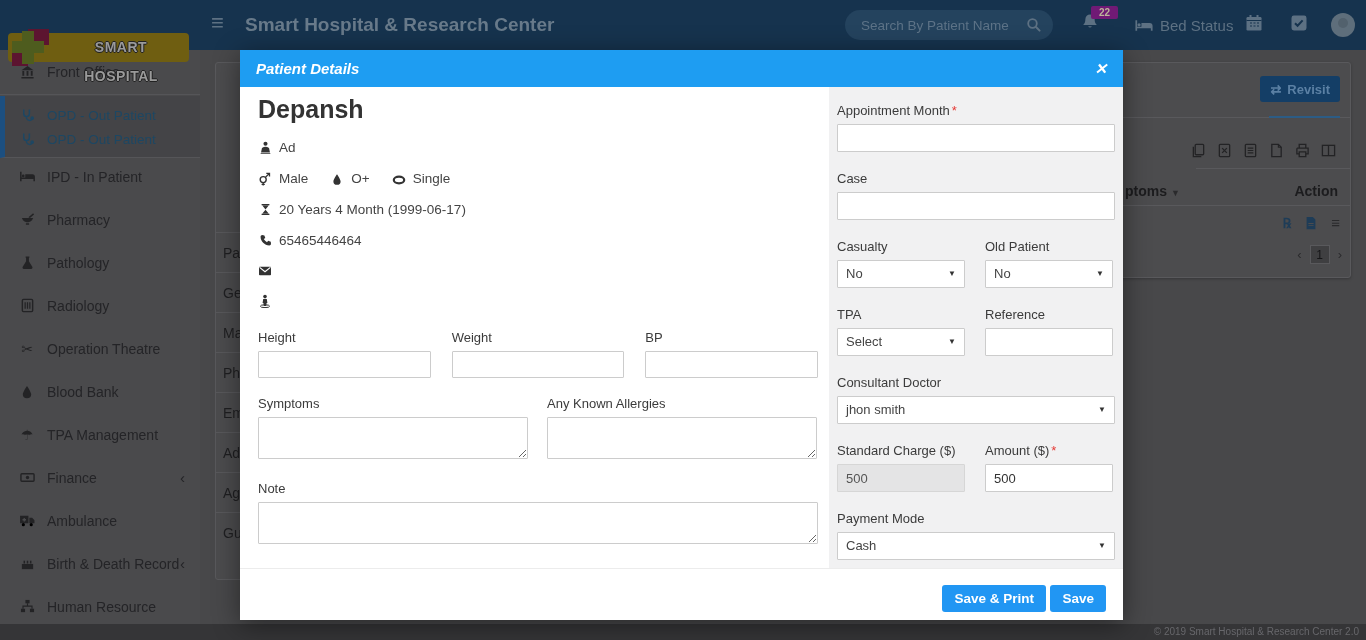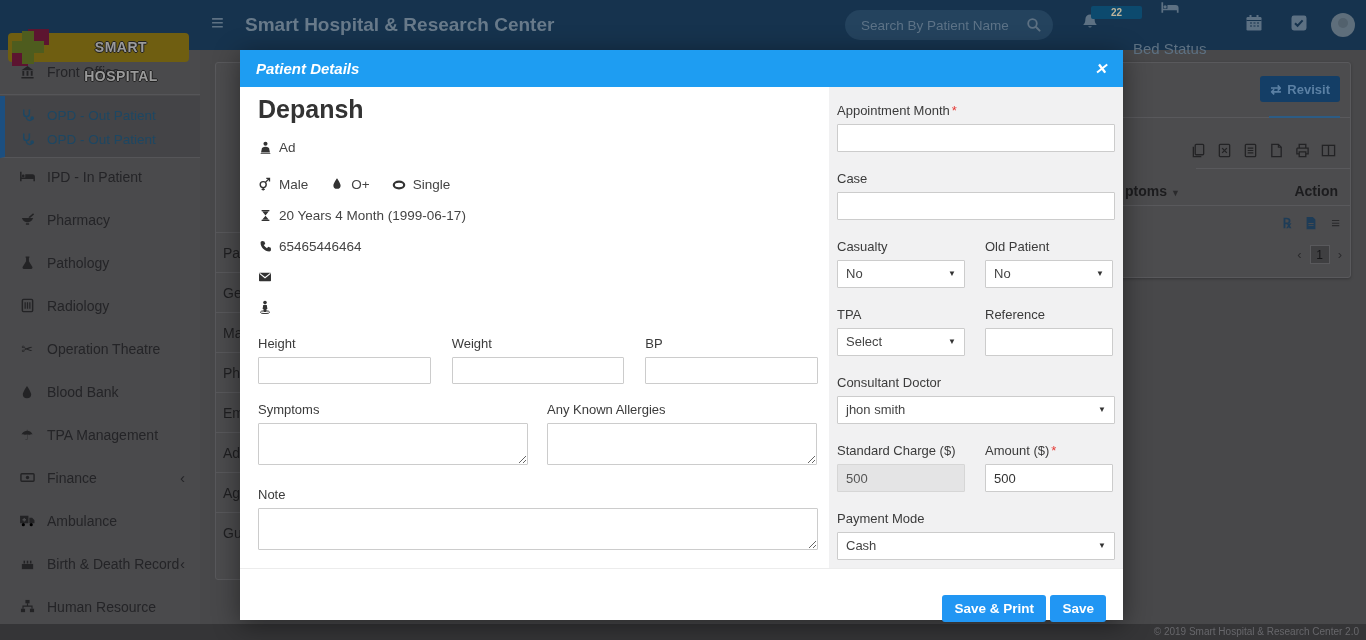--- a/index.html
+++ b/index.html
@@ -19,24 +19,24 @@
     text-shadow:-1px 0 #222,0 1px #222,1px 0 #222,0 -1px #222; }
   .hamburger { position:absolute; left:211px; top:10px; font-size:22px; color:#5d7183; cursor:pointer; }
   .app-title { position:absolute; left:245px; top:0; line-height:50px; font-size:19px; font-weight:bold; color:#687a8a; }
   .search-pill { position:absolute; left:845px; top:10px; width:208px; height:30px; background:#24435e; border-radius:15px; }
   .search-pill input { position:absolute; left:16px; top:0; width:160px; height:30px; background:transparent; border:none; outline:none;
     font-size:13.5px; color:#22c55e; font-family:inherit; }
   .search-pill input::placeholder { color:#5d7387; }
   .search-ic { position:absolute; right:11px; top:7px; }
   .hd-ic { color:#5d7183; }
   .bell-wrap { position:absolute; left:1081px; top:13px; }
-  .badge { position:absolute; left:1091px; top:6px; background:#0c4a6e; color:#bdb49b; font-size:10px; font-weight:bold;
-    padding:1px 20px; border-radius:2px; }
-  .bedstatus { position:absolute; left:1133px; top:0; height:50px; display:flex; align-items:center; gap:25px;
-    color:#5d7183; font-size:15px;flex-direction:column; }
+  .badge { position:absolute; left:1091px; top:6px; background:#701a75; color:#bdb49b; font-size:10px; font-weight:bold;
+    padding:1px 8px; border-radius:2px; }
+  .bedstatus { position:absolute; left:1133px; top:0; height:50px; display:flex; align-items:center; gap:5px;
+    color:#5d7183; font-size:15px; }
   .cal-wrap { position:absolute; left:1245px; top:14px; }
   .task-wrap { position:absolute; left:1290px; top:14px; }
   .avatar { position:absolute; left:1331px; top:13px; width:24px; height:24px; border-radius:50%; background:#5e6e7b; }
   .avatar::after { content:""; position:absolute; left:7px; top:5px; width:10px; height:10px; border-radius:50%; background:#52616d; }
 
   
   .sidebar { position:absolute; left:0; top:50px; width:200px; height:574px; background:#4a4a4c; z-index:1; }
   .side-item { position:absolute; left:0; width:200px; height:43px; display:flex; align-items:center; padding-left:18px;
     color:#242427; font-size:14px; cursor:pointer; }
   .side-item .ico { width:18px; margin-right:11px; color:#232325; display:inline-flex; justify-content:center; font-size:14px; }
@@ -81,21 +81,21 @@
   .modal { position:absolute; left:240px; top:50px; width:883px; height:570px; background:#fff; z-index:5;
     box-shadow:0 5px 25px rgba(0,0,0,.45); }
   .modal-hd { height:37px; background:#1e9df2; display:flex; align-items:center; padding:0 16px;font-style:italic; }
   .modal-title { color:#fff; font-size:15px; font-weight:bold; }
   .modal-x { margin-left:auto; color:#fff; font-size:15px; font-weight:bold; cursor:pointer; }
   .modal-body { position:relative; height:481px; }
   .pleft { position:absolute; left:18px; top:0; width:560px; }
   .pname { margin-top:8px; font-size:25px; font-weight:bold; color:#333; }
   .prow { display:flex; align-items:center; margin-top:16px; font-size:13.5px; color:#444; }
   .prow .ico { display:inline-flex; width:14px; justify-content:center; margin-right:7px; color:#333; }
-  .pgap { margin-right:22px; display:flex; align-items:flex-start;margin-top:6px; }
+  .pgap { margin-right:22px; display:flex; align-items:flex-end; }
   .lbl { font-size:13px; color:#3b3b3b; margin-bottom:6px; }
   .req { color:#e53935; margin-left:2px; }
   .fcols { display:flex; gap:21px; margin-top:22px; }
   .fcol { flex:1; }
   input.fi, .textarea-w textarea { width:100%; height:27px; border:1px solid #ccc; border-radius:1px; font-size:13px;
     color:#333; padding:0 8px; font-family:inherit; outline:none; background:#fff; }
   .textarea-w textarea { height:42px; padding:4px 8px; resize:both; }
   .ta-row { display:flex; gap:19px; margin-top:18px; }
   .ta-col { width:270px; }
   .note-w { margin-top:18px; width:560px; }
@@ -105,21 +105,21 @@
   .rp-two { display:flex; gap:20px; margin-bottom:19px; }
   .rp-half { width:128px; }
   .rp-field input, .rp-half input { width:100%; height:28px; border:1px solid #ccc; border-radius:1px; background:#fff;
     font-size:13px; color:#333; padding:0 8px; font-family:inherit; outline:none; }
   input.dis { background:#e4e4e5; border-color:#d6d6d6; color:#555; }
   .sel { position:relative; width:100%; height:28px; border:1px solid #ccc; border-radius:1px; background:#fff;
     font-size:13px; color:#444; line-height:26px; padding:0 8px; cursor:pointer; }
   .sel .arr { position:absolute; right:8px; top:0; font-size:8px; color:#333; line-height:26px; }
 
   .modal-ft { position:absolute; left:0; right:0; bottom:0; height:52px; background:#fff; border-top:1px solid #ececec; }
-  .btn { position:absolute; top:26px; height:27px; background:#2196f3; color:#fff; font-size:13.5px; font-weight:bold;
+  .btn { position:absolute; top:16px; height:27px; background:#2196f3; color:#fff; font-size:13.5px; font-weight:bold;
     border:none; border-radius:3px; cursor:pointer; font-family:inherit; padding:0 12px; }
   .btn-sp { right:77px; }
   .btn-s { right:17px; }
 
   svg { display:block; }
 </style>
 </head>
 <body>
 
 <svg width="0" height="0" style="position:absolute">

